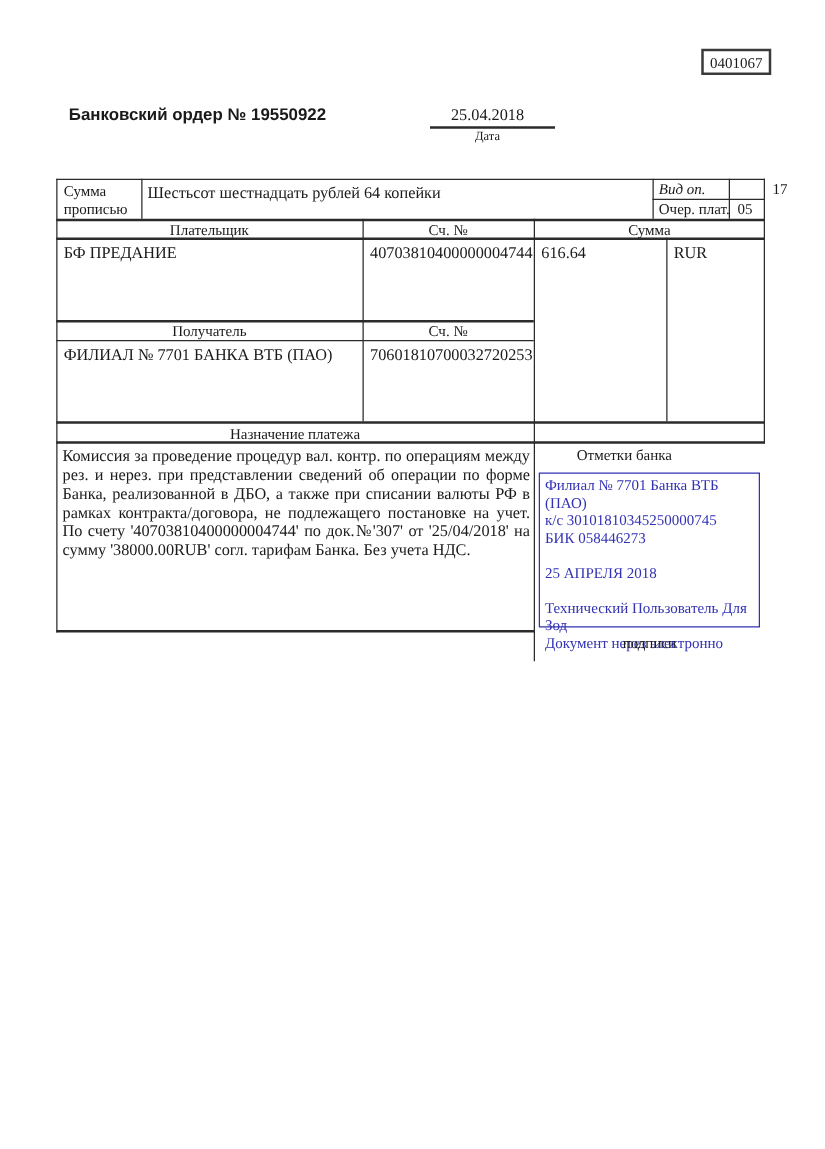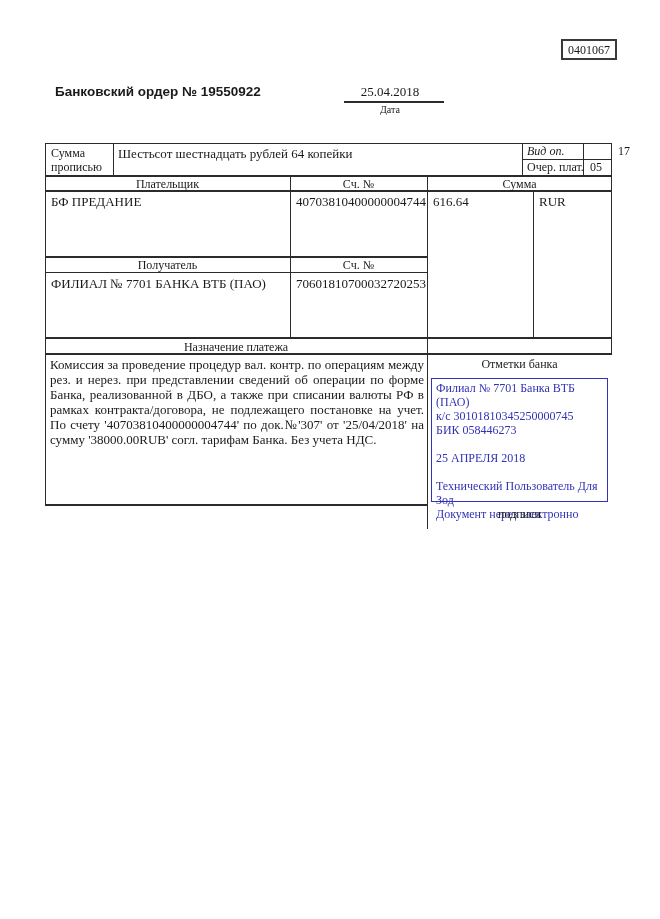--- a/index.html
+++ b/index.html
@@ -75,21 +75,21 @@
 
   <div class="t sm ctr" style="left:45px;top:258px;width:245px;">Получатель</div>
   <div class="t sm ctr" style="left:290px;top:258px;width:137px;">Сч. №</div>
 
   <div class="t" style="left:51px;top:276px;">ФИЛИАЛ № 7701 БАНКА ВТБ (ПАО)</div>
   <div class="t" style="left:296px;top:276px;">70601810700032720253</div>
 
   <div class="t sm ctr" style="left:45px;top:340px;width:382px;">Назначение платежа</div>
   <div class="purpose">Комиссия за проведение процедур вал. контр. по операциям между рез. и нерез. при представлении сведений об операции по форме Банка, реализованной в ДБО, а также при списании валюты РФ в рамках контракта/договора, не подлежащего постановке на учет. По счету '40703810400000004744' по док.№'307' от '25/04/2018' на сумму '38000.00RUB' согл. тарифам Банка. Без учета НДС.</div>
 
-  <div class="t sm ctr" style="left:427px;top:357px;width:185px;">Отметки банка</div>
+  <div class="t sm ctr" style="left:407px;top:357px;width:185px;">Отметки банка</div>
 
   <div class="stamp">
     <div class="wrap2">Филиал № 7701 Банка ВТБ (ПАО)</div>
     <div>к/с 30101810345250000745</div>
     <div>БИК 058446273</div>
     <div class="gap"></div>
     <div>25 АПРЕЛЯ 2018</div>
     <div class="gap"></div>
     <div class="wrap2">Технический Пользователь Для Зод</div>
     <div>Документ нерез электронно</div>

